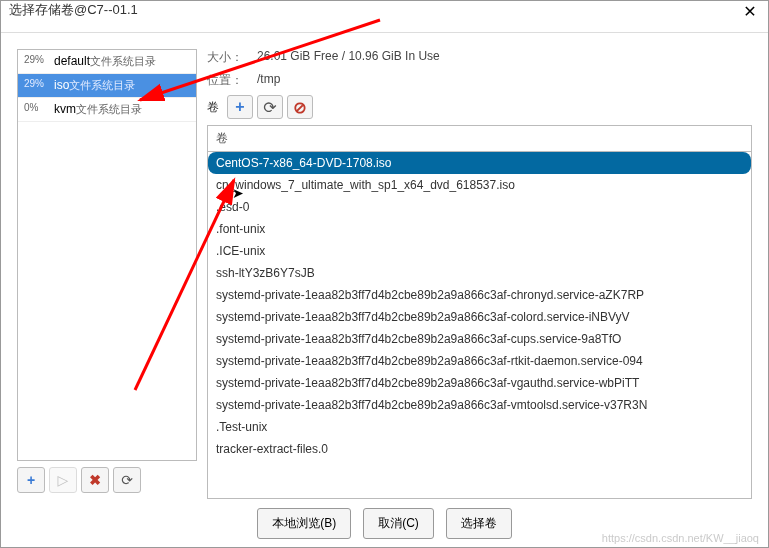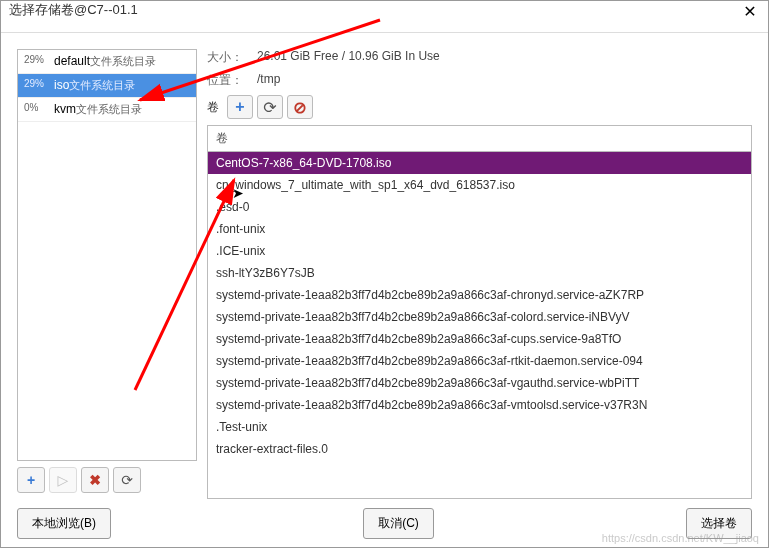--- a/index.html
+++ b/index.html
@@ -25,22 +25,22 @@
 .right-panel { flex: 1; display: flex; flex-direction: column; overflow: hidden; }
 .info-row { display: flex; font-size: 12px; color: #666; margin-bottom: 6px; }
 .info-label { width: 50px; }
 .info-val { color: #444; }
 .right-toolbar { display: flex; gap: 4px; align-items: center; margin-bottom: 6px; }
 .rt-label { font-size: 12px; color: #333; margin-right: 4px; }
 .rt-btn { width: 26px; height: 24px; border: 1px solid #bbb; background: #f5f5f5; border-radius: 3px; display: flex; align-items: center; justify-content: center; cursor: pointer; }
 .vol-header { background: #fff; border: 1px solid #bbb; border-bottom: none; padding: 4px 8px; font-size: 12px; color: #555; }
 .vol-list { flex: 1; border: 1px solid #bbb; overflow: auto; background: #fff; }
 .vol-item { padding: 4px 8px; font-size: 12px; color: #333; white-space: nowrap; cursor: pointer; }
-.vol-item.selected { background: #701a75; color: #fff; }
-.footer { position: absolute; bottom: 0; left: 0; right: 0; height: 48px; display: flex; align-items: center; justify-content: space-between; gap: 20px; padding: 0 16px; background: #fff; }
+.vol-item.selected { background: #0369a1; color: #fff; border-radius: 8px; }
+.footer { position: absolute; bottom: 0; left: 0; right: 0; height: 48px; display: flex; align-items: center; justify-content: center; gap: 12px; padding: 0 16px; background: #fff; }
 .footer-btn { padding: 6px 14px; border: 1px solid #999; background: #f5f5f5; border-radius: 3px; font-size: 12px; cursor: pointer; }
 svg.annot { position: absolute; top: 0; left: 0; width: 769px; height: 548px; pointer-events: none; }
 .watermark { position: absolute; bottom: 4px; right: 10px; font-size: 11px; color: rgba(150,150,150,0.5); }
 </style>
 </head>
 <body>
 
 <div class="dialog">
   <div class="titlebar">
     <span class="title">选择存储卷@C7--01.1</span>

